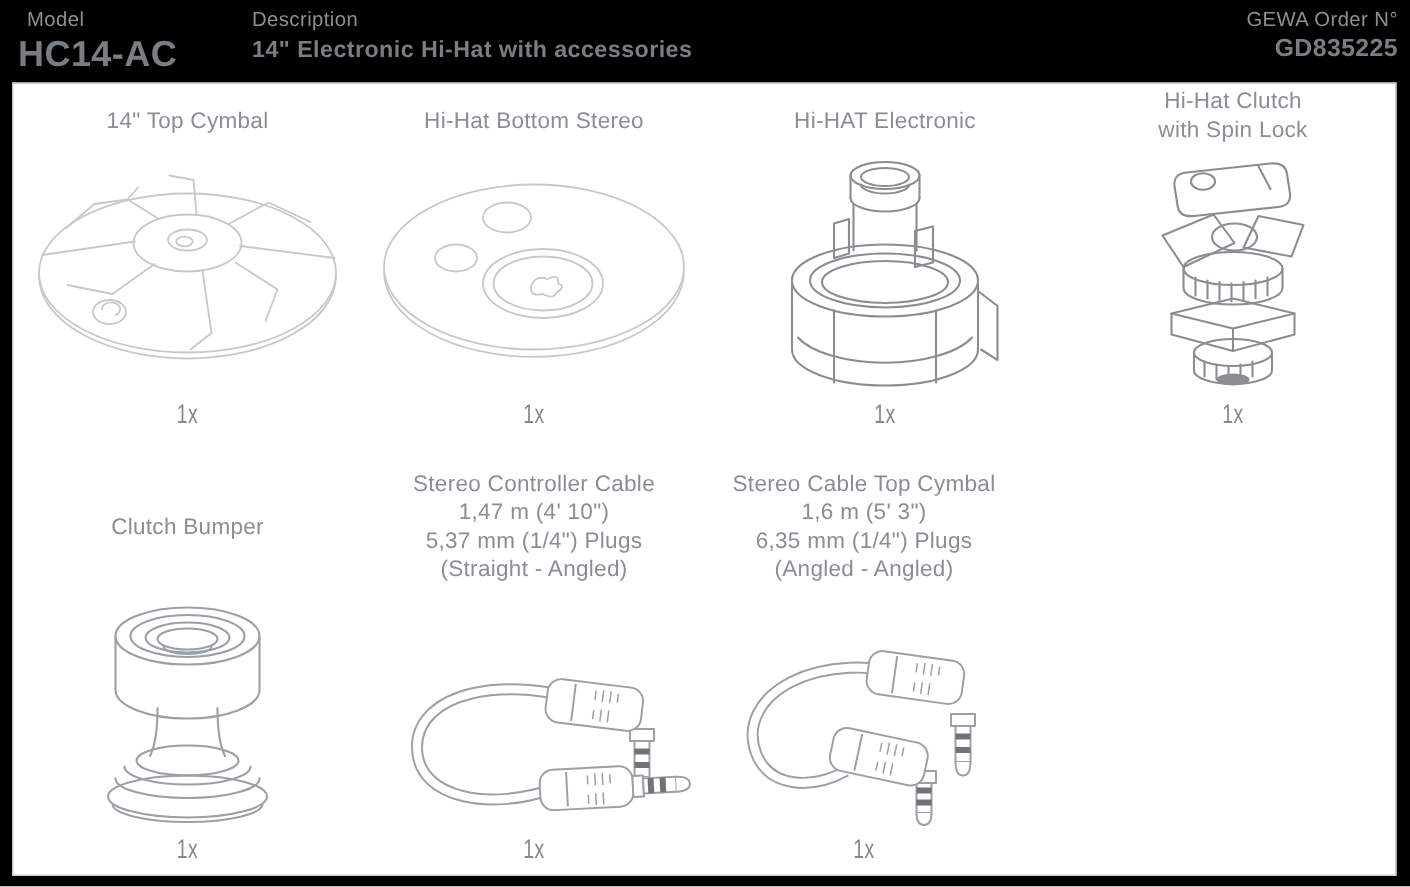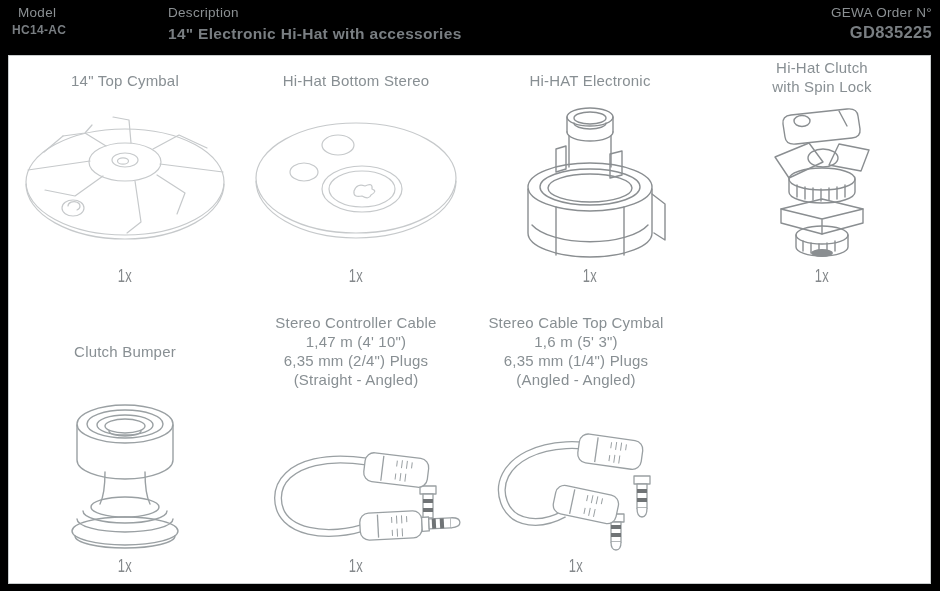--- a/index.html
+++ b/index.html
@@ -6,21 +6,21 @@
   html,body { background:#ffffff; }
   body { font-family:"Liberation Sans", sans-serif; }
   .page {
     position:relative; width:940px; height:591px; background:#000000; overflow:hidden;
     color:#86898c;
   }
   
   .hdr-label { position:absolute; font-size:13.5px; color:#8b9093; letter-spacing:.3px; }
   .hdr-value { position:absolute; font-weight:bold; color:#797e82; letter-spacing:.3px; }
   .model-label { left:18px; top:5px; }
-  .model-value { left:12px; top:23px; font-size:12px; }
+  .model-value { left:12px; top:23px; font-size:24px; }
   .desc-label  { left:168px; top:5px; }
   .desc-value  { left:168px; top:25px; font-size:15.5px; }
   .order-label { right:8px; top:5px; text-align:right; }
   .order-value { right:8px; top:23px; font-size:16.5px; text-align:center; }
   
   .items-box {
     position:absolute; left:8px; top:55px; width:923px; height:529px;
     border:1px solid #c9cdce; background:#ffffff;
   }
   
@@ -180,21 +180,21 @@
       </svg>
     </div>
     <div class="item-qty">
         <span>1x</span>
       </div>
   </div>
 
   <div class="item row2" style="left:241px; top:310px; width:230px; height:268px;">
     <div class="item-label">Stereo Controller Cable
 1,47 m (4' 10")
-6,35 mm (2/4") Plugs
+5,37 mm (1/4") Plugs
 (Straight - Angled)</div>
     <div class="item-art">
       <svg width="212" height="150" viewBox="0 0 212 150">
         <path d="M148,72 C86,50 28,64 28,100 C28,136 80,142 118,128" fill="none" stroke="#9aa0a3" stroke-width="8"></path>
         <path d="M148,72 C86,50 28,64 28,100 C28,136 80,142 118,128" fill="none" stroke="#ffffff" stroke-width="5.4"></path>
 
         <g fill="#ffffff" stroke="#9aa0a3" stroke-width="1.3" stroke-linejoin="round">
           <path d="M170,88 h16 v8 h-16 z"></path>
           <path d="M173,96 h10 v24 h-10 z"></path>
           <rect x="173" y="101" width="10" height="4" fill="#707476" stroke="none"></rect>

